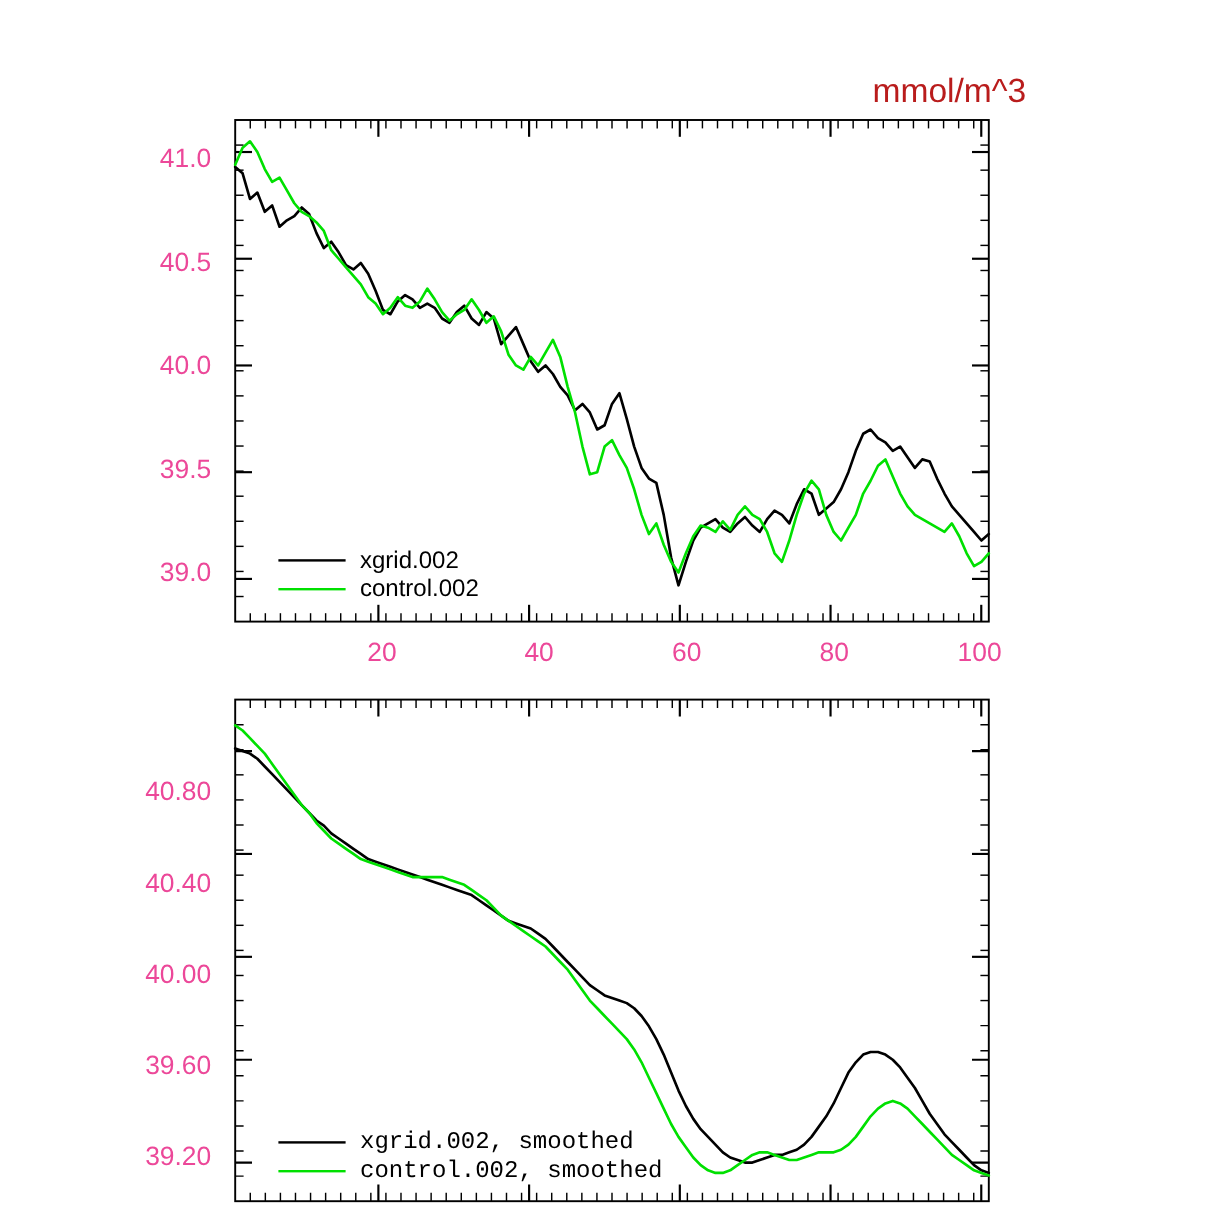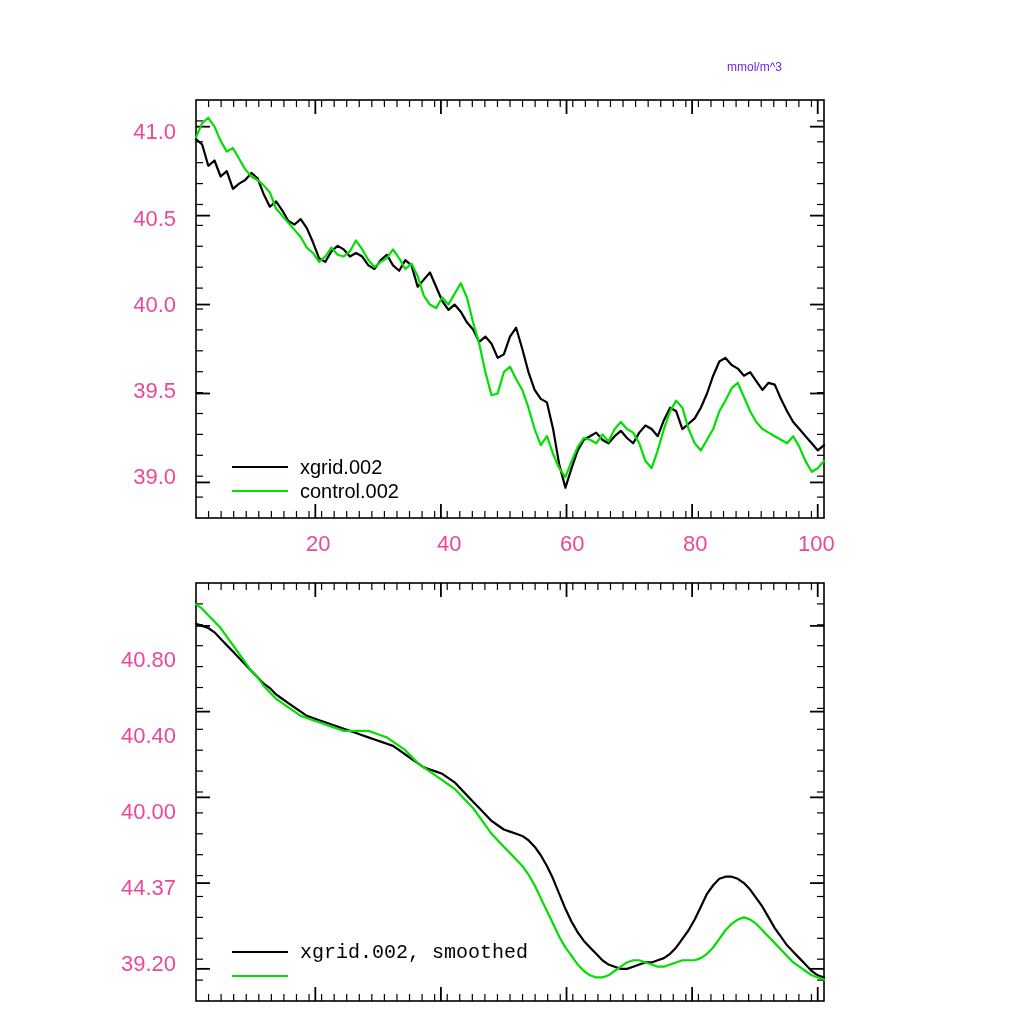--- a/index.html
+++ b/index.html
@@ -24,22 +24,22 @@
   }
   .plot-title {
     position: absolute;
     font-size: 20px;
     letter-spacing: 0px;
     color: #000;
     white-space: nowrap;
   }
   .plot-units {
     position: absolute;
-    font-size: 12px;
-    color: #6d28d9;
+    font-size: 28px;
+    color: #b91c1c;
     white-space: nowrap;
   }
   .axis-label {
     position: absolute;
     font-size: 22px;
     color: #ec4899;
     white-space: nowrap;
   }
   .ytick-label {
     text-align: right;
@@ -261,21 +261,21 @@
         <span class="legend-text">control.002</span>
       </div>
     </div>
   </div>
 
   <div class="panel" style="left:0; top:560px; width:1024px; height:464px;">
 
     <div class="axis-label ytick-label" style="left:90px; top:87px; width:86px;">40.80</div>
     <div class="axis-label ytick-label" style="left:90px; top:163px; width:86px;">40.40</div>
     <div class="axis-label ytick-label" style="left:90px; top:239px; width:86px;">40.00</div>
-    <div class="axis-label ytick-label" style="left:90px; top:315px; width:86px;">44.37</div>
+    <div class="axis-label ytick-label" style="left:90px; top:315px; width:86px;">39.60</div>
     <div class="axis-label ytick-label" style="left:90px; top:391px; width:86px;">39.20</div>
 
     <svg id="svg-bottom" width="1024" height="464">
         <rect x="196" y="23" width="628" height="418" fill="none" stroke="#000000" stroke-width="1.6"></rect>
         <line x1="208.56" y1="441" x2="208.56" y2="434" stroke="#000000" stroke-width="1.2"></line>
         <line x1="208.56" y1="23" x2="208.56" y2="30" stroke="#000000" stroke-width="1.2"></line>
         <line x1="221.12" y1="441" x2="221.12" y2="434" stroke="#000000" stroke-width="1.2"></line>
         <line x1="221.12" y1="23" x2="221.12" y2="30" stroke="#000000" stroke-width="1.2"></line>
         <line x1="233.68" y1="441" x2="233.68" y2="434" stroke="#000000" stroke-width="1.2"></line>
         <line x1="233.68" y1="23" x2="233.68" y2="30" stroke="#000000" stroke-width="1.2"></line>
@@ -433,17 +433,18 @@
         <path d="M196.00 44.44 L202.16 48.72 L208.31 55.15 L214.47 61.58 L220.63 68.02 L226.78 76.59 L232.94 85.16 L239.10 93.74 L245.25 102.31 L251.41 110.89 L257.57 117.32 L263.73 125.89 L269.88 132.32 L276.04 138.75 L282.20 143.04 L288.35 147.33 L294.51 151.62 L300.67 155.90 L306.82 158.05 L312.98 160.19 L319.14 162.33 L325.29 164.48 L331.45 166.62 L337.61 168.76 L343.76 170.91 L349.92 170.91 L356.08 170.91 L362.24 170.91 L368.39 170.91 L374.55 173.05 L380.71 175.19 L386.86 177.34 L393.02 181.63 L399.18 185.91 L405.33 190.20 L411.49 196.63 L417.65 203.06 L423.80 207.35 L429.96 211.64 L436.12 215.92 L442.27 220.21 L448.43 224.50 L454.59 228.78 L460.75 235.22 L466.90 241.65 L473.06 248.08 L479.22 256.65 L485.37 265.23 L491.53 273.80 L497.69 280.23 L503.84 286.66 L510.00 293.09 L516.16 299.52 L522.31 305.95 L528.47 314.53 L534.63 325.25 L540.78 338.11 L546.94 350.97 L553.10 363.83 L559.25 376.69 L565.41 387.41 L571.57 395.98 L577.73 404.56 L583.88 410.99 L590.04 415.28 L596.20 417.42 L602.35 417.42 L608.51 415.28 L614.67 410.99 L620.82 406.70 L626.98 402.42 L633.14 400.27 L639.29 400.27 L645.45 402.42 L651.61 404.56 L657.76 406.70 L663.92 406.70 L670.08 404.56 L676.24 402.42 L682.39 400.27 L688.55 400.27 L694.71 400.27 L700.86 398.13 L707.02 393.84 L713.18 387.41 L719.33 378.84 L725.49 370.26 L731.65 363.83 L737.80 359.54 L743.96 357.40 L750.12 359.54 L756.27 363.83 L762.43 370.26 L768.59 376.69 L774.75 383.12 L780.90 389.55 L787.06 395.98 L793.22 402.42 L799.37 406.70 L805.53 410.99 L811.69 415.28 L817.84 417.42 L824.00 419.56 " fill="none" stroke="#00e000" stroke-width="2.2" stroke-linejoin="round" stroke-linecap="round"></path>
       </svg>
 
     <div class="legend" style="left:232px; top:380px;font-family:Liberation Mono, monospace;">
       <div class="legend-row">
         <span class="legend-line" style="border-top-color:#000000;"></span>
         <span class="legend-text">xgrid.002, smoothed</span>
       </div>
       <div class="legend-row">
         <span class="legend-line" style="border-top-color:#00e000;"></span>
+        <span class="legend-text">control.002, smoothed</span>
       </div>
     </div>
   </div>
 
 </div>
 
 </body></html>

